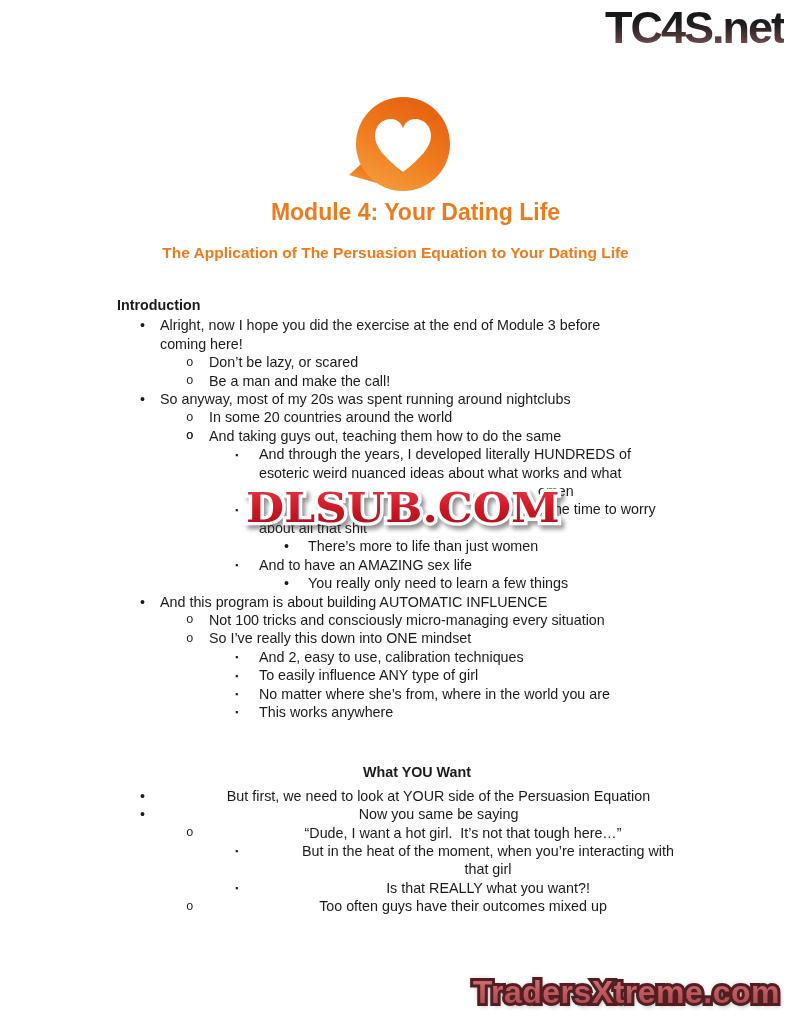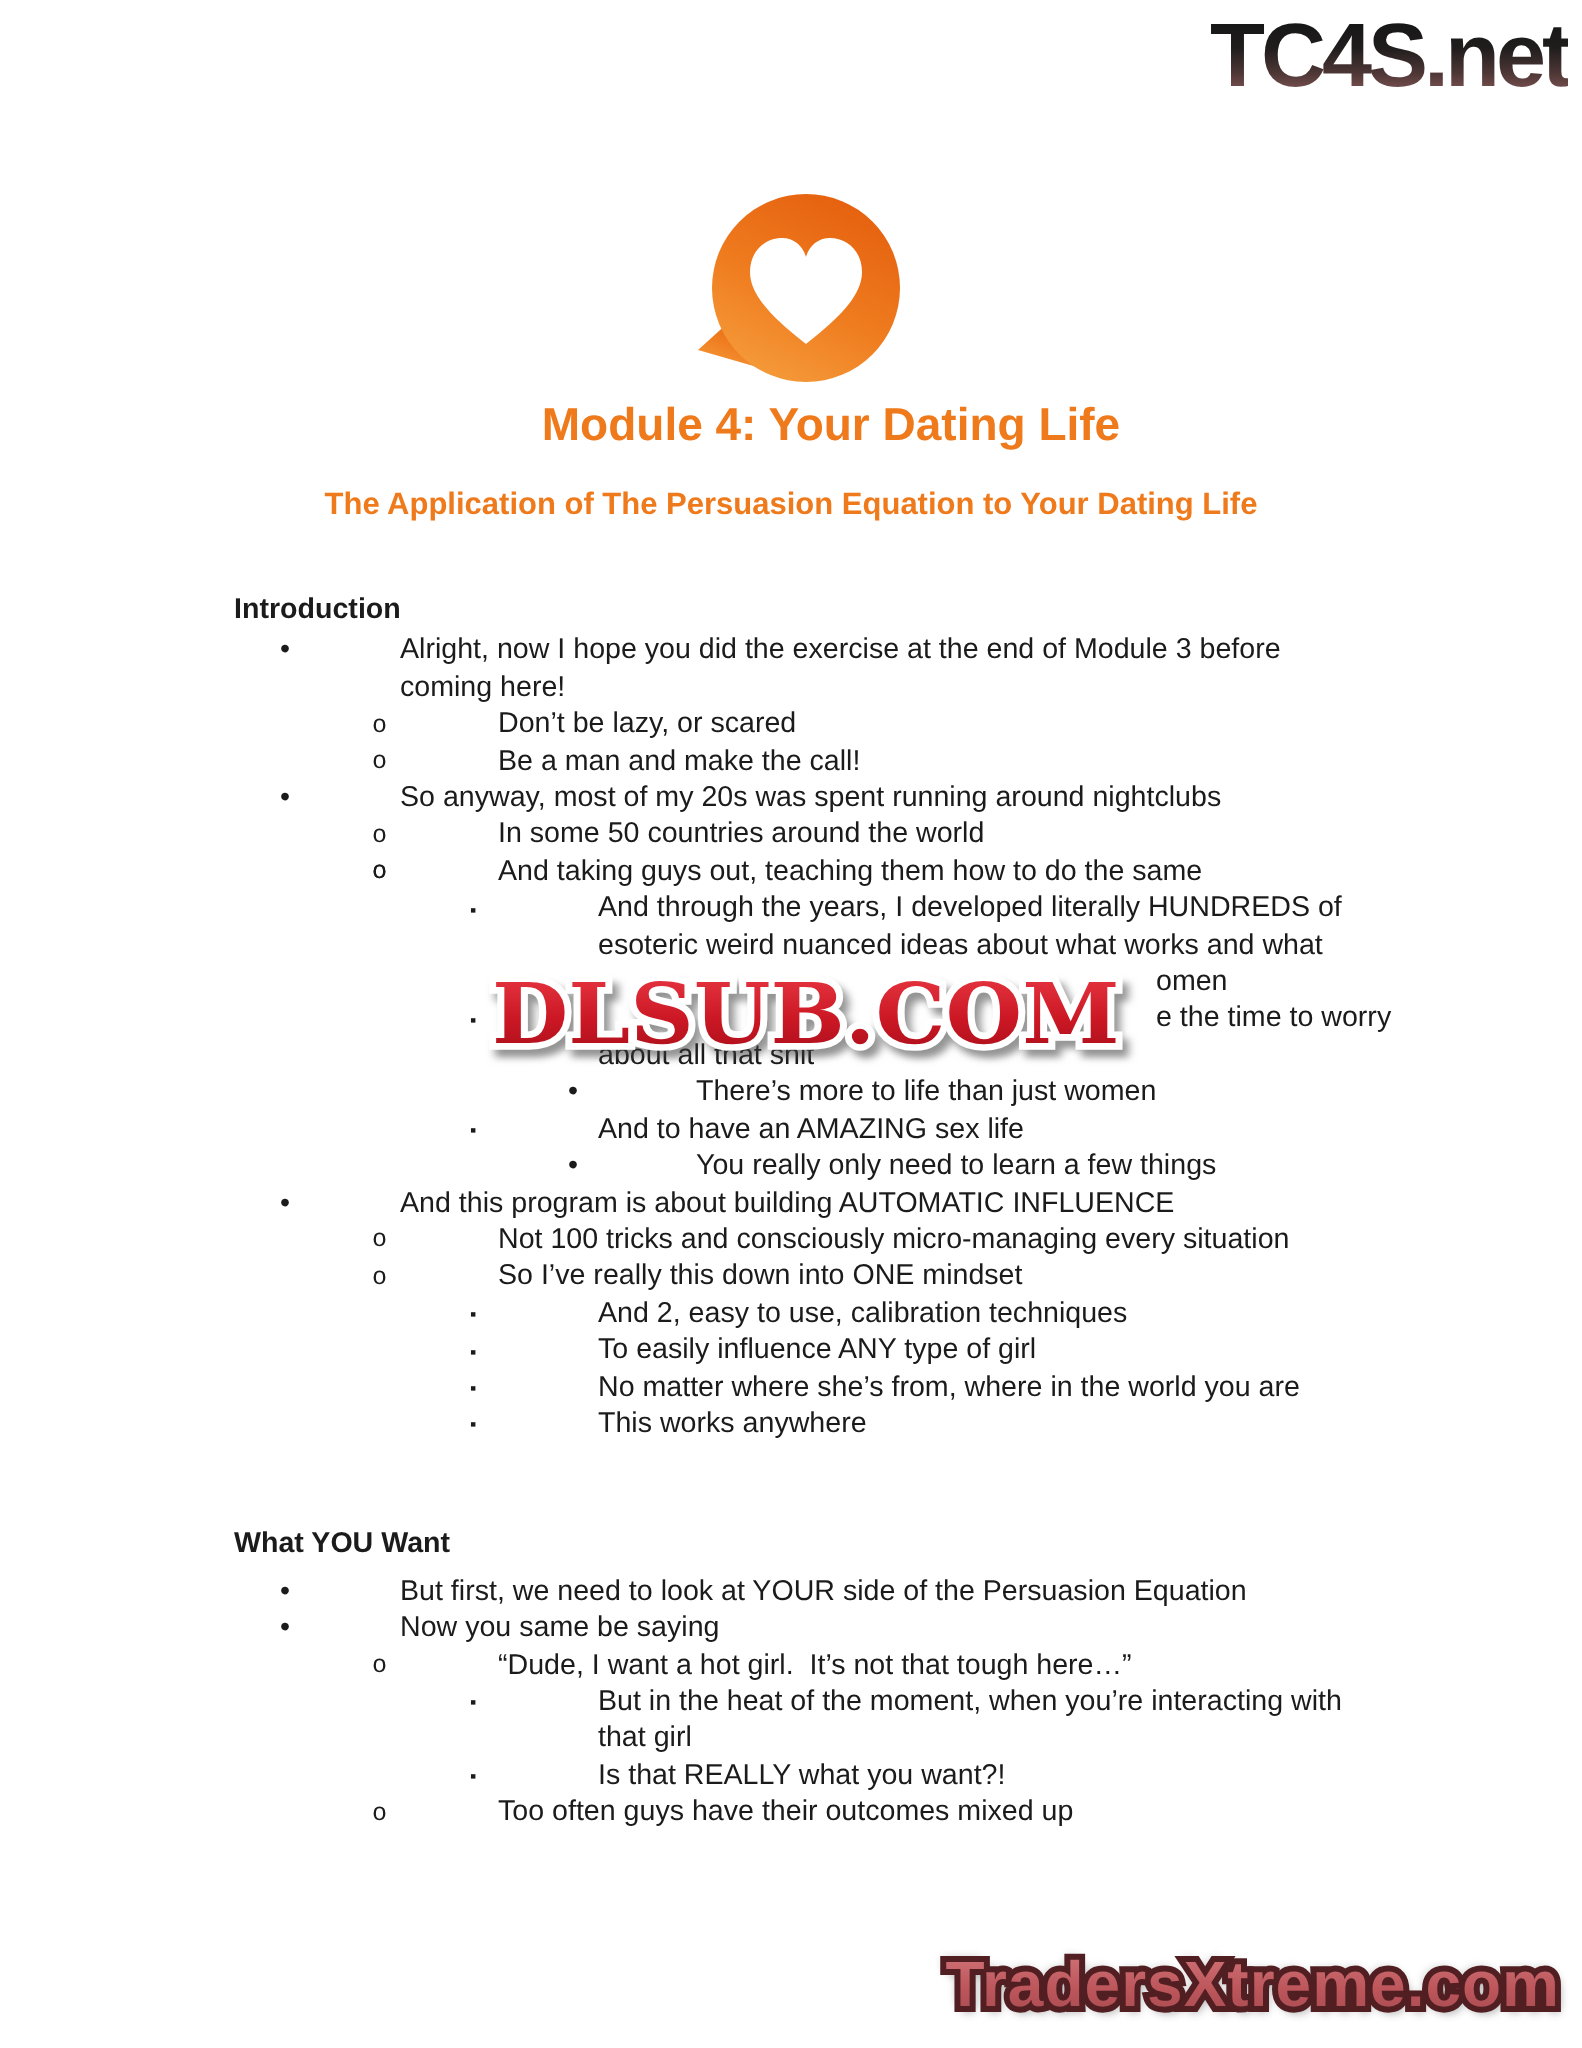--- a/index.html
+++ b/index.html
@@ -22,25 +22,25 @@
   
   .logo { position:absolute; left:346px; top:94px; }
 
   
   .title-block { position:absolute; top:199px; left:0; width:100%; text-align:center; }
   .doc-title   { font-size:23px; font-weight:bold; line-height:1.15;padding-left:40px; }
   .doc-subtitle{ font-size:15.5px; font-weight:bold; margin-top:19px; }
 
   
   .doc-body { position:absolute; left:117px; top:296px; width:600px; }
-  .section + .section { margin-top:42px; }
+  .section + .section { margin-top:42px;text-align:center; }
   .heading { font-size:14.3px; font-weight:bold; line-height:18.4px; margin-bottom:2px; }
   .section + .section .heading { margin-bottom:5px; }
   .line { position:relative; font-size:14.3px; line-height:18.4px; }
-  .txt  { white-space:pre;margin-left:40px; }
+  .txt  { white-space:pre; }
   .lvl1 { padding-left:43px;  }
   .lvl2 { padding-left:92px;  }
   .lvl3 { padding-left:142px; }
   .lvl4 { padding-left:191px; }
   .line.obscured { padding-left:421px; }
   .bullet { position:absolute; top:0; line-height:18.4px; }
   .b1 { left:23px; } .b2 { left:69px; } .b3 { left:118px; } .b4 { left:167px; }
   .m-disc   { font-size:14.3px; }
   .m-circle { font-family:"Liberation Mono", monospace; font-size:12.5px; top:0.5px; }
   .m-square { font-size:9px; top:0.5px; }
@@ -110,21 +110,21 @@
   </div>
 
   <div class="doc-body">
       <div class="section">
         <div class="heading">Introduction</div>
         <div class="line lvl1"><span class="bullet m-disc b1">•</span><span class="txt">Alright, now I hope you did the exercise at the end of Module 3 before</span></div>
         <div class="line lvl1"><span class="txt">coming here!</span></div>
         <div class="line lvl2"><span class="bullet m-circle b2">o</span><span class="txt">Don’t be lazy, or scared</span></div>
         <div class="line lvl2"><span class="bullet m-circle b2">o</span><span class="txt">Be a man and make the call!</span></div>
         <div class="line lvl1"><span class="bullet m-disc b1">•</span><span class="txt">So anyway, most of my 20s was spent running around nightclubs</span></div>
-        <div class="line lvl2"><span class="bullet m-circle b2">o</span><span class="txt">In some 50 countries around the world</span></div>
+        <div class="line lvl2"><span class="bullet m-circle b2">o</span><span class="txt">In some 20 countries around the world</span></div>
         <div class="line lvl2"><span class="bullet m-circle b2">o</span></div>
         <div class="line lvl2"><span class="bullet m-circle b2">o</span><span class="txt">And taking guys out, teaching them how to do the same</span></div>
         <div class="line lvl3"><span class="bullet m-square b3">▪</span><span class="txt">And through the years, I developed literally HUNDREDS of</span></div>
         <div class="line lvl3"><span class="txt">esoteric weird nuanced ideas about what works and what</span></div>
         <div class="line lvl3 obscured"><span class="txt">omen</span></div>
         <div class="line lvl3 obscured"><span class="bullet m-square b3">▪</span><span class="txt">e the time to worry</span></div>
         <div class="line lvl3"><span class="txt">about all that shit</span></div>
         <div class="line lvl4"><span class="bullet m-disc b4">•</span><span class="txt">There’s more to life than just women</span></div>
         <div class="line lvl3"><span class="bullet m-square b3">▪</span><span class="txt">And to have an AMAZING sex life</span></div>
         <div class="line lvl4"><span class="bullet m-disc b4">•</span><span class="txt">You really only need to learn a few things</span></div>

